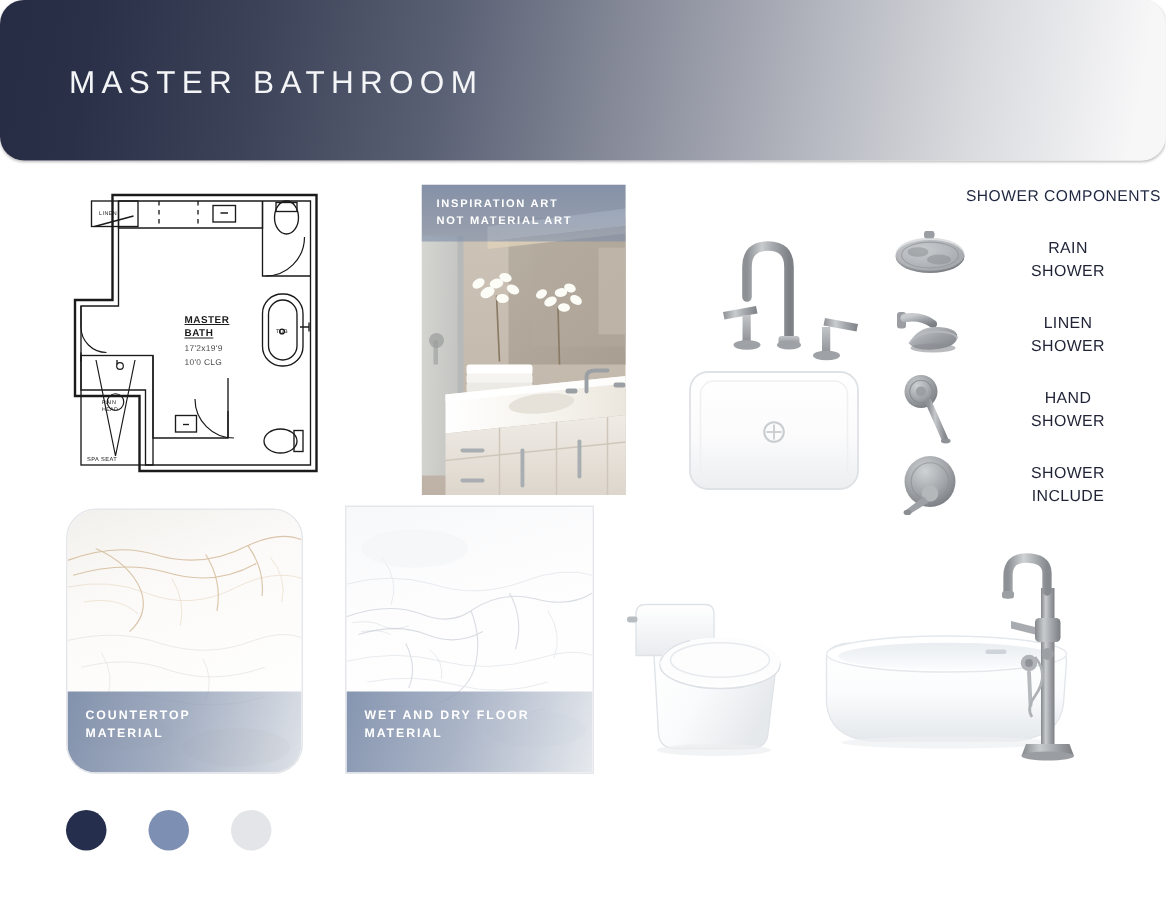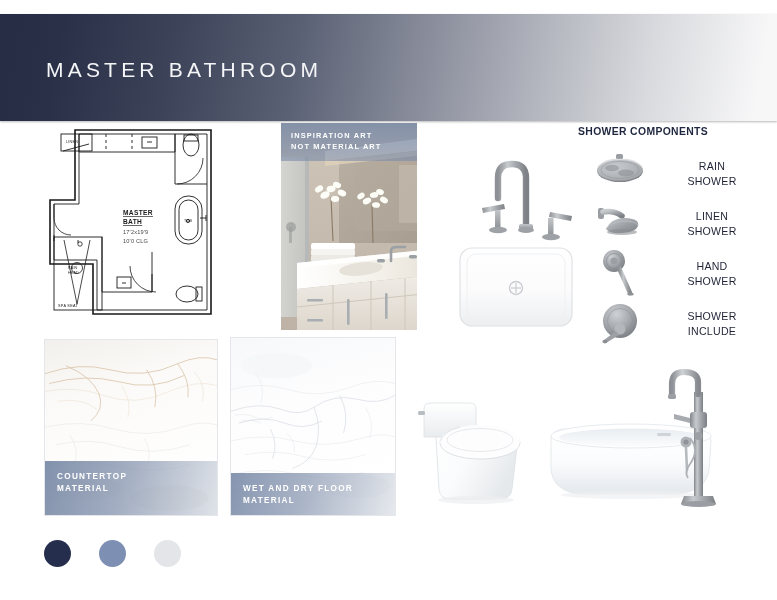--- a/index.html
+++ b/index.html
@@ -6,25 +6,26 @@
   body {
     width:777px; height:600px;
     background:#ffffff;
     font-family:"Liberation Sans", sans-serif;
     overflow:hidden;
     position:relative;
   }
 
   
   .header {
-    position:absolute; left:0; top:14px; width:777px; height:107px;
+    position:absolute; left:0; top:0; width:777px; height:107px;
     background:linear-gradient(100deg,
       #22283f 0%, #2b3established 0%, #2a3048 8%, #3c4257 22%,
       #5a6074 38%, #8b8f9d 55%, #b5b8c0 70%, #d9dade 83%, #f7f7f8 97%);
     box-shadow:0 1px 2px rgba(0,0,0,0.28);
+    border-radius:16px;
   }
   .header-title {
     position:absolute; left:46px; top:44px;
     color:#f4f5f7;
     font-size:21px;
     font-weight:400;
     letter-spacing:4.2px;
   }
 
   
@@ -45,47 +46,47 @@
     color:#ffffff; font-size:7.4px; font-weight:700; letter-spacing:1.15px;
     line-height:1.42;
   }
 
   
   .faucet-sink { position:absolute; left:452px; top:142px; width:128px; height:190px; }
 
   
   .shower-panel { position:absolute; left:578px; top:124px; width:196px; height:232px; }
   .shower-heading {
-    text-align:left; color:#1f2740;
-    font-size:10.4px; font-weight:700; letter-spacing:0.35px; line-height:1.45;
+    text-align:right; color:#1f2740;
+    font-size:10.4px; font-weight:400; letter-spacing:0.35px; line-height:1.45;
   }
   .shower-list { margin-top:10px; }
   .shower-row { position:relative; height:50px; }
   .shower-icon { position:absolute; left:14px; top:0; width:56px; height:50px; }
   .shower-label {
     position:absolute; left:78px; top:50%; transform:translateY(-50%);
     width:112px; text-align:center;
     color:#1f2335; font-size:10.6px; font-weight:400; line-height:1.42;
     letter-spacing:0.25px;
   }
 
   
   .swatch { position:absolute; overflow:hidden; border:1px solid #e4e6ea; }
-  .swatch-countertop { left:44px; top:339px; width:174px; height:177px; }
+  .swatch-countertop { left:44px; top:339px; width:158px; height:177px;border-radius:20px; }
   .swatch-floor { left:230px; top:337px; width:166px; height:179px; }
   .swatch-img { position:absolute; left:0; top:0; width:100%; height:100%; }
   .swatch-caption {
     position:absolute; left:0; bottom:0; width:100%;
     padding:10px 11px 13px 12px;
     color:#ffffff; font-size:8.2px; font-weight:600;
     letter-spacing:1.3px; line-height:1.45;
   }
   .cap-countertop { height:54px;
     background:linear-gradient(105deg, rgba(124,140,168,0.95) 0%, rgba(139,153,178,0.80) 45%, rgba(196,203,214,0.55) 100%); }
-  .cap-floor { height:42px;
+  .cap-floor { height:54px;
     background:linear-gradient(105deg, rgba(128,144,172,0.95) 0%, rgba(146,159,183,0.78) 45%, rgba(205,211,220,0.50) 100%); }
 
   
   .toilet { position:absolute; left:414px; top:385px; width:120px; height:128px; }
   .tub { position:absolute; left:545px; top:395px; width:170px; height:110px; }
   .tubfiller { position:absolute; left:660px; top:366px; width:62px; height:142px; }
 
   
   .palette { position:absolute; left:44px; top:540px; width:160px; height:30px; }
   .dot { position:absolute; top:0; width:27px; height:27px; border-radius:50%; }

